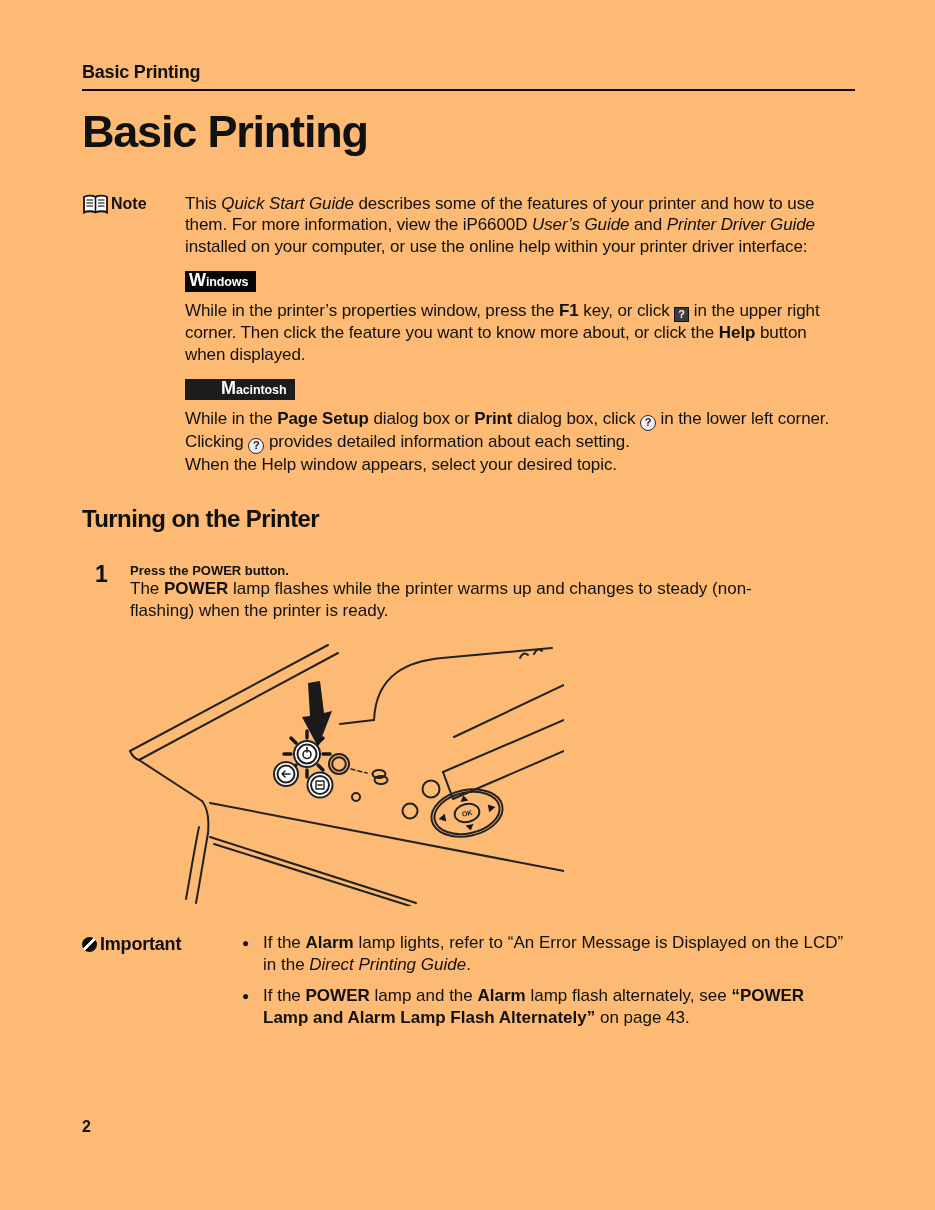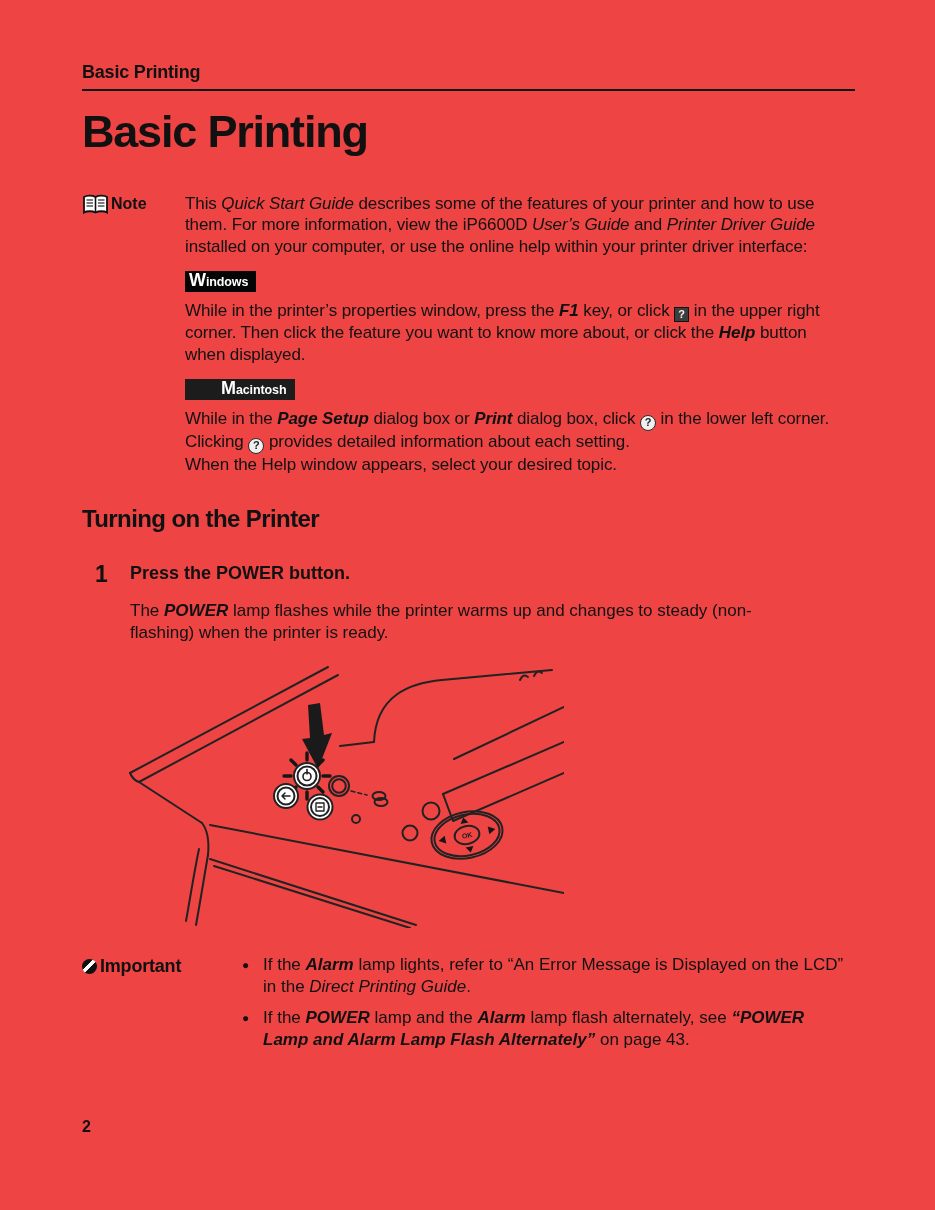--- a/index.html
+++ b/index.html
@@ -1,19 +1,19 @@
 <!DOCTYPE html>
 <html><head>
 <meta charset="utf-8">
 <style>
   html,body{margin:0;padding:0;background:#e8e8e8;}
   .page{
     position:relative;
     width:935px;height:1210px;
-    background:#ef4444;
+    background:#fdba74;
     font-family:"Liberation Sans", sans-serif;
     color:#111;
     overflow:hidden;
     margin:0 auto;
   }
   .content{padding:62px 80px 0 82px;}
   
   .running-header{
     font-size:18px;font-weight:bold;letter-spacing:-0.2px;
     padding-bottom:6px;border-bottom:2.5px solid #0d0d0d;width:773px;
@@ -22,21 +22,21 @@
   .doc-title{
     margin-top:16px;font-size:45px;font-weight:bold;letter-spacing:-1.2px;line-height:1.1;
   }
   
   .label-row{display:flex;align-items:flex-start;}
   .note-row{margin-top:36px;}
   .note-label-col{width:103px;flex:0 0 103px;display:flex;align-items:center;gap:2px;padding-top:1px;}
   .note-label{font-size:16px;font-weight:bold;}
   .note-body{max-width:665px;font-size:17px;line-height:21.5px;letter-spacing:-0.1px;}
   .rich-line{margin:0;}
-  .b{font-weight:bold;font-style:italic;}
+  .b{font-weight:bold;}
   .i{font-style:italic;}
   
   .badge{
     display:inline-block;background:#050505;color:#fff;
     font-size:12.5px;font-weight:bold;line-height:15px;
     padding:2px 8px 2px 4px;border-radius:0;margin:14px 0 8px;
   }
   .badge::first-letter{font-size:18px;}
   .badge.mac{background:#1c1c1c;padding-left:36px;}
   
@@ -50,22 +50,22 @@
   }
   .mac-help-icon{
     width:16px;height:16px;border:1.7px solid #2a2a2a;border-radius:50%;
     color:#222;background:#efefef;font-size:11px;font-weight:bold;
   }
   
   .section-heading{margin-top:30px;font-size:24px;font-weight:bold;letter-spacing:-0.6px;}
   
   .step-row{margin-top:28px;display:flex;}
   .step-num{width:48px;flex:0 0 48px;font-size:23px;font-weight:bold;padding-left:13px;box-sizing:border-box;}
-  .step-title{font-size:18px;font-weight:bold;margin:2px 0 0;}
-  .step-body{margin-top:16px;max-width:660px;font-size:17px;line-height:21.5px;}
+  .step-title{font-size:13px;font-weight:bold;margin:2px 0 0;}
+  .step-body{margin-top:0;max-width:660px;font-size:17px;line-height:21.5px;}
   
   .figure{margin:20px 0 0 -6px;}
   .ln{stroke:#222;stroke-width:2;fill:none;stroke-linecap:round;stroke-linejoin:round;}
   
   .important-row{margin-top:22px;}
   .important-label-col{width:160px;flex:0 0 160px;display:flex;align-items:center;gap:3px;padding-top:2px;}
   .important-label{font-size:18px;font-weight:bold;letter-spacing:-0.2px;}
   .important-icon{
     display:inline-block;width:15px;height:15px;border-radius:50%;
     background:linear-gradient(135deg,#111 40%,#fff 40%,#fff 56%,#111 56%);

